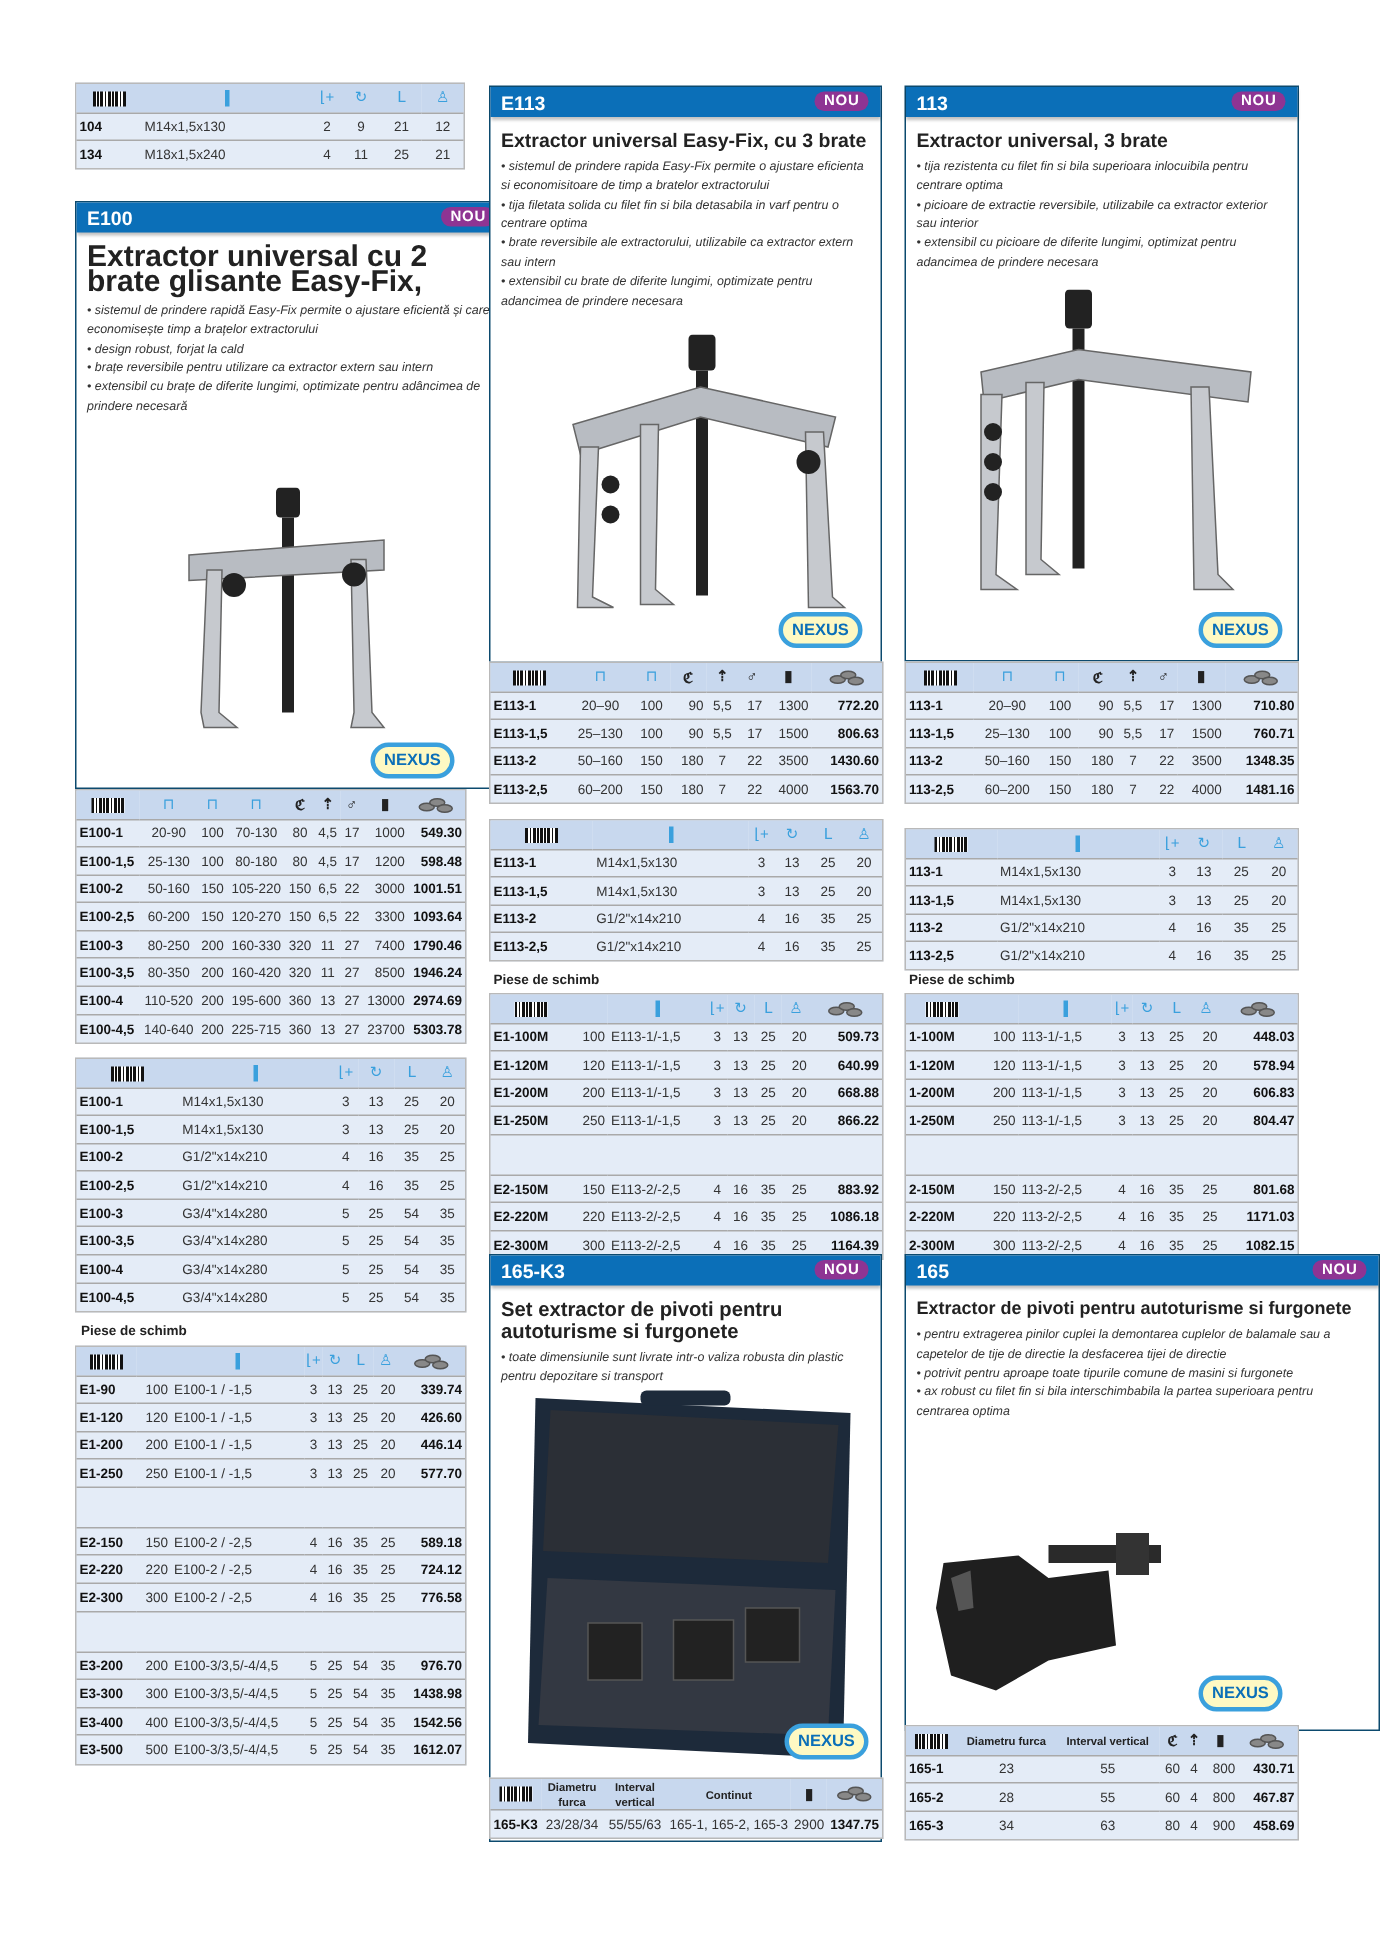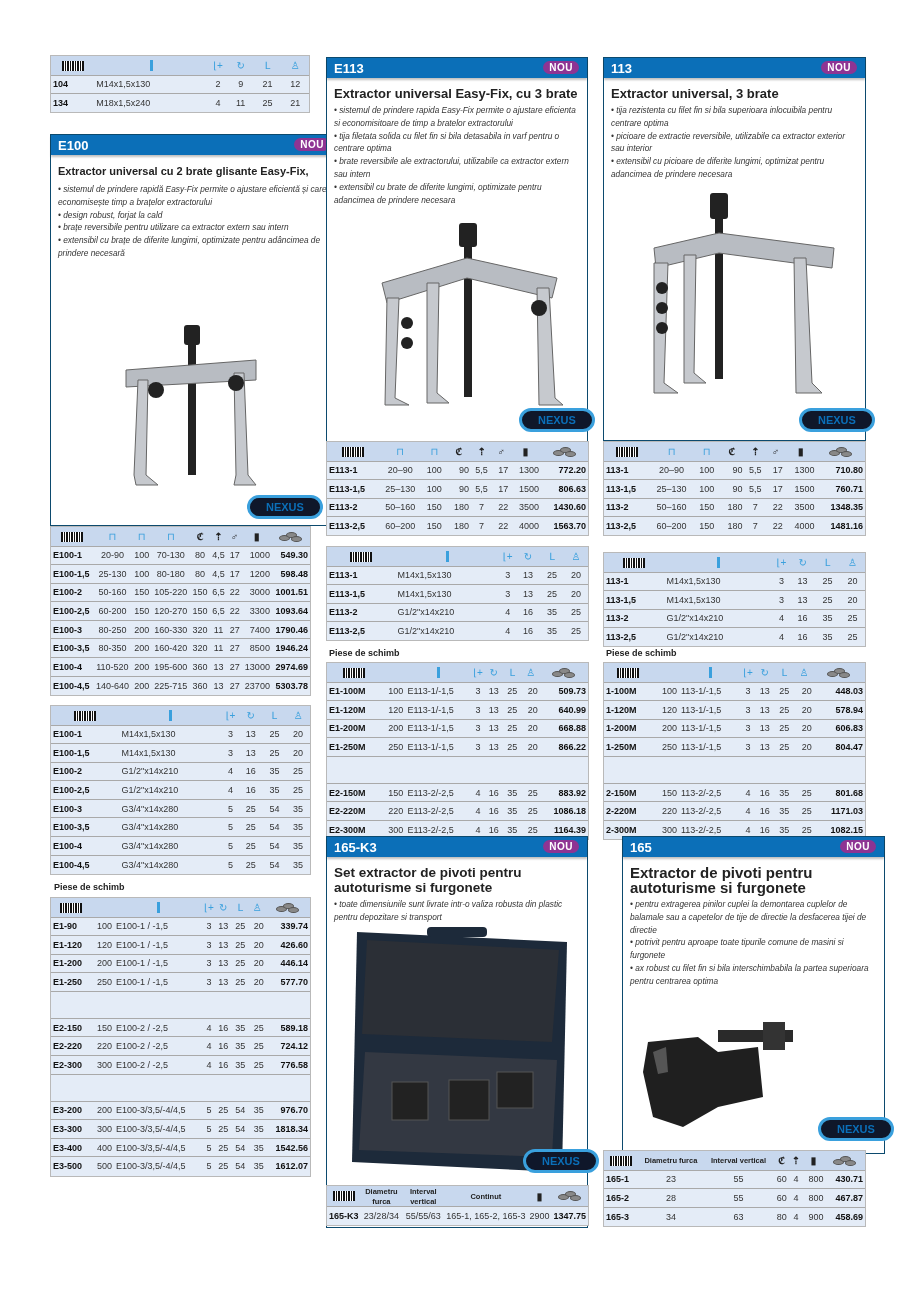--- a/index.html
+++ b/index.html
@@ -19,21 +19,21 @@
 .coins i{position:absolute;width:11px;height:6px;border-radius:50%;background:#888;border:1px solid #555}
 .pin{display:inline-block;width:3px;height:11px;background:#3aa0dd;vertical-align:middle}
 .ico{font-size:10px;color:#3aa0dd}
 .ico.b{color:#222;font-weight:bold}
 .card{position:absolute;border:1px solid #0c4a6e;background:#fff}
 .card .hdr{background:#0b6fb8;height:20px;color:#fff;font-weight:bold;font-size:13px;padding:3px 7px;position:relative;box-shadow:0 2px 2px rgba(0,0,0,.25)}
 .nou{position:absolute;right:8px;top:3px;background:#8e3493;border-radius:8px;color:#fff;font-size:10px;font-weight:bold;padding:1px 6px;letter-spacing:.5px}
 .title{font-size:13px;font-weight:bold;color:#222;padding:8px 7px 3px 7px;line-height:15px}
 .desc{font-size:8.3px;font-style:italic;color:#333;padding:0 7px;line-height:12.8px}
 .img{position:absolute;background:#fff}
-.nexus{position:absolute;border:3px solid #3aa0dd;border-radius:14px;color:#0b6fb8;font-weight:bold;font-size:11px;padding:3px 16px;background:#0f172a}
+.nexus{position:absolute;border:3px solid #3aa0dd;border-radius:14px;color:#0b6fb8;font-weight:bold;font-size:11px;padding:3px 6px;background:#fef9c3}
 .sec{font-size:9px;font-weight:bold;color:#222;position:absolute}
 .hdr-sm{font-size:7.5px;color:#222;font-weight:bold;line-height:8px}
 </style>
 </head>
 <body>
 
 <div class="col" style="left:50px;top:55px;width:260px">
   <div class="tbl">
       <table id="t-top">
         <tbody>
@@ -61,21 +61,21 @@
             <td class="c">25</td>
             <td class="c">21</td>
           </tr>
         </tbody>
       </table>
     </div>
 </div>
 
 <div class="card" style="left:50px;top:134px;width:289px;height:392px">
   <div class="hdr"><span>E100</span><span class="nou">NOU</span></div>
-  <div class="title" style="font-size:11px;line-height:17px">Extractor universal cu 2 brate glisante Easy-Fix,</div>
+  <div class="title" style="font-size:20px;line-height:17px">Extractor universal cu 2 brate glisante Easy-Fix,</div>
   <div class="desc" id="d-e100">
       <div>• sistemul de prindere rapidă Easy-Fix permite o ajustare eficientă și care economisește timp a brațelor extractorului</div>
       <div>• design robust, forjat la cald</div>
       <div>• brațe reversibile pentru utilizare ca extractor extern sau intern</div>
       <div>• extensibil cu brațe de diferite lungimi, optimizate pentru adâncimea de prindere necesară</div>
     </div>
   <div class="img" style="left:65px;top:190px;width:150px;height:170px">
     <svg width="150" height="170" viewBox="0 0 150 170">
         <rect x="68" y="0" width="16" height="20" rx="3" fill="#222"></rect>
         <rect x="72" y="20" width="8" height="130" fill="#222"></rect>
@@ -378,21 +378,21 @@
             <td class="price">976.70</td>
           </tr>
           <tr>
             <td class="code">E3-300</td>
             <td class="r">300</td>
             <td class="">E100-3/3,5/-4/4,5</td>
             <td class="c">5</td>
             <td class="c">25</td>
             <td class="c">54</td>
             <td class="r">35</td>
-            <td class="price">1818.34</td>
+            <td class="price">1438.98</td>
           </tr>
           <tr>
             <td class="code">E3-400</td>
             <td class="r">400</td>
             <td class="">E100-3/3,5/-4/4,5</td>
             <td class="c">5</td>
             <td class="c">25</td>
             <td class="c">54</td>
             <td class="r">35</td>
             <td class="price">1542.56</td>
@@ -894,23 +894,23 @@
             <td class="c">16</td>
             <td class="c">35</td>
             <td class="r">25</td>
             <td class="price">1082.15</td>
           </tr>
         </tbody>
       </table>
     </div>
 </div>
 
-<div class="card" style="left:622px;top:836px;width:263px;height:318px">
+<div class="card" style="left:603px;top:836px;width:317px;height:318px">
   <div class="hdr"><span>165</span><span class="nou">NOU</span></div>
-  <div class="title" style="font-size:15px">Extractor de pivoti pentru autoturisme si furgonete</div>
+  <div class="title" style="font-size:12px">Extractor de pivoti pentru autoturisme si furgonete</div>
   <div class="desc" id="d-p165">
       <div>• pentru extragerea pinilor cuplei la demontarea cuplelor de balamale sau a capetelor de tije de directie la desfacerea tijei de directie</div>
       <div>• potrivit pentru aproape toate tipurile comune de masini si furgonete</div>
       <div>• ax robust cu filet fin si bila interschimbabila la partea superioara pentru centrarea optima</div>
     </div>
   <div class="img" style="left:15px;top:165px;width:170px;height:130px">
     <svg width="170" height="130" viewBox="0 0 170 130">
         <path d="M10 40 L60 35 L80 50 L120 45 L125 95 L80 105 L45 125 L15 115 L5 70 Z" fill="#1f1f1f"></path>
         <rect x="80" y="28" width="75" height="12" fill="#2a2a2a"></rect>
         <rect x="125" y="20" width="22" height="28" fill="#333"></rect>

